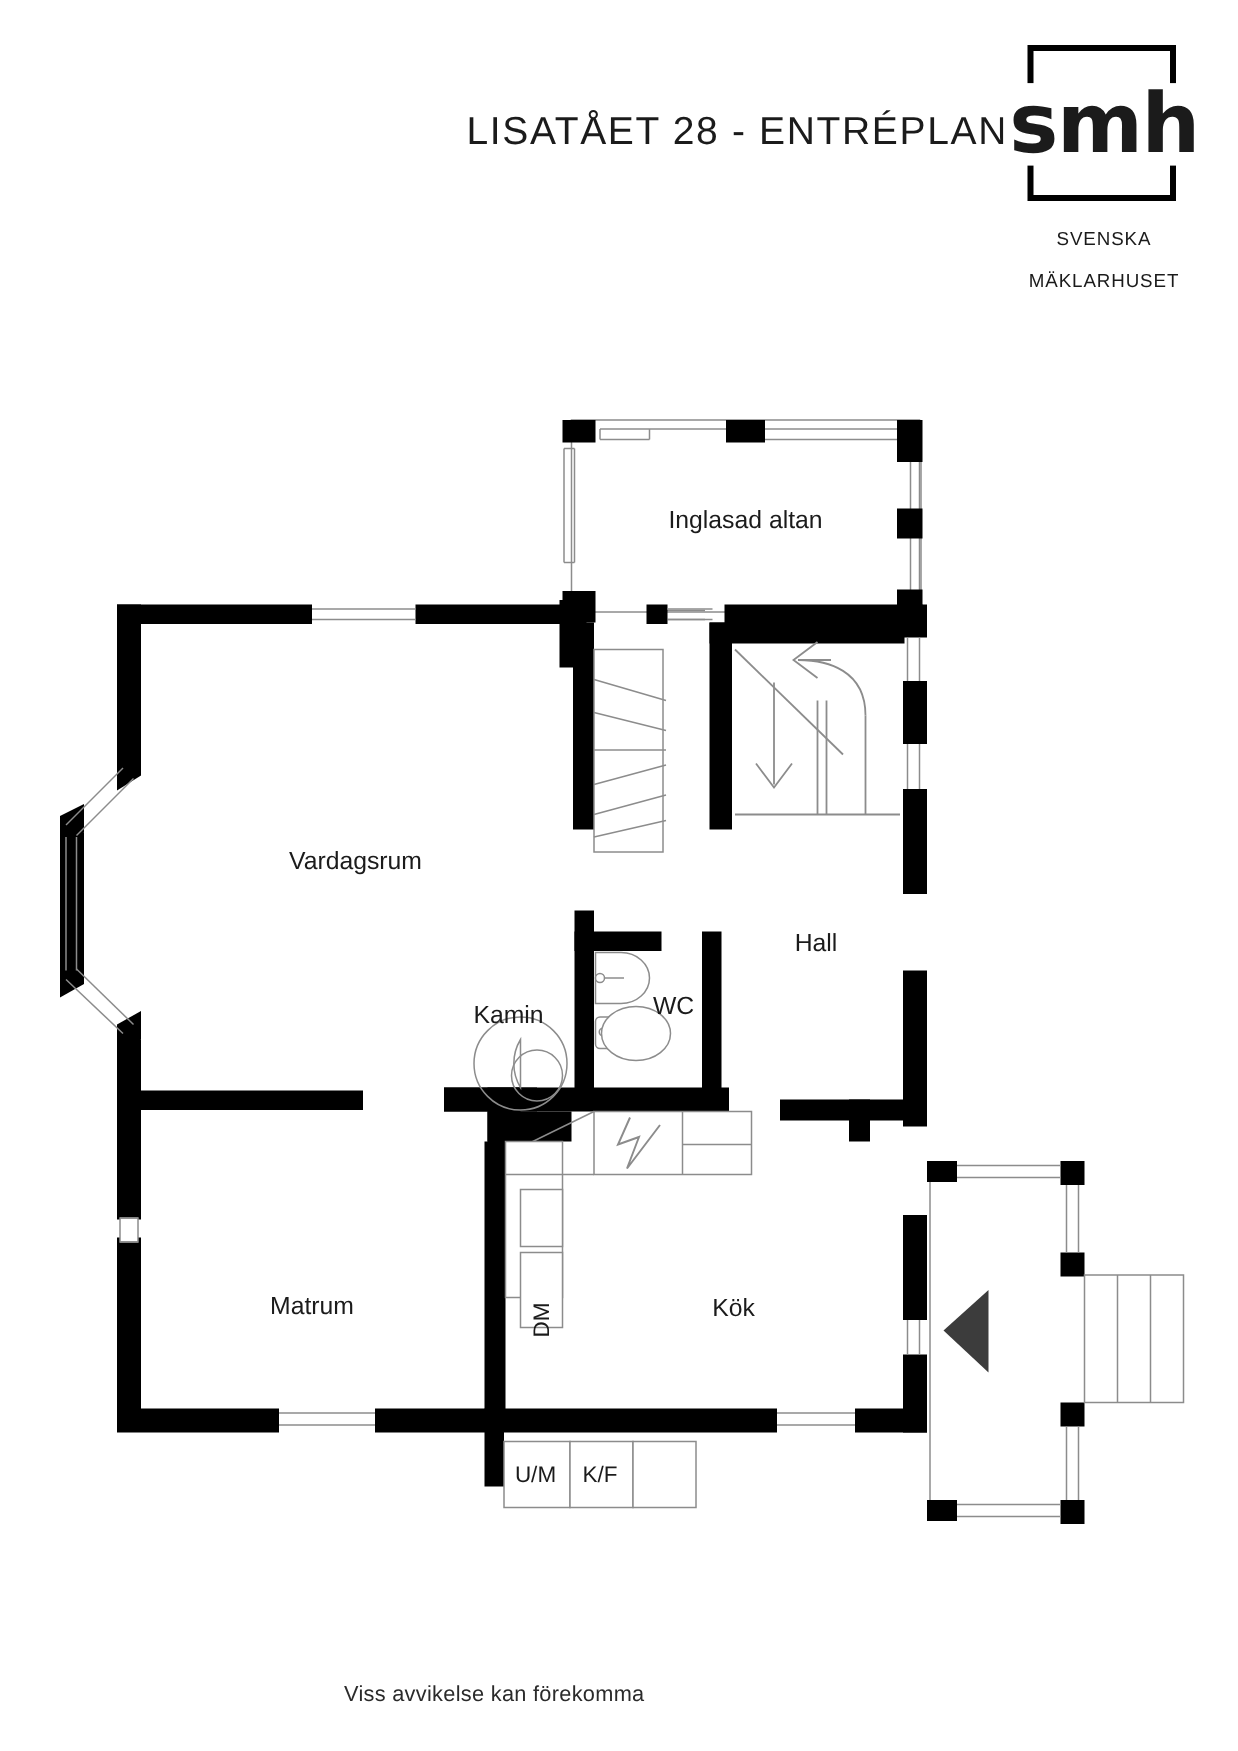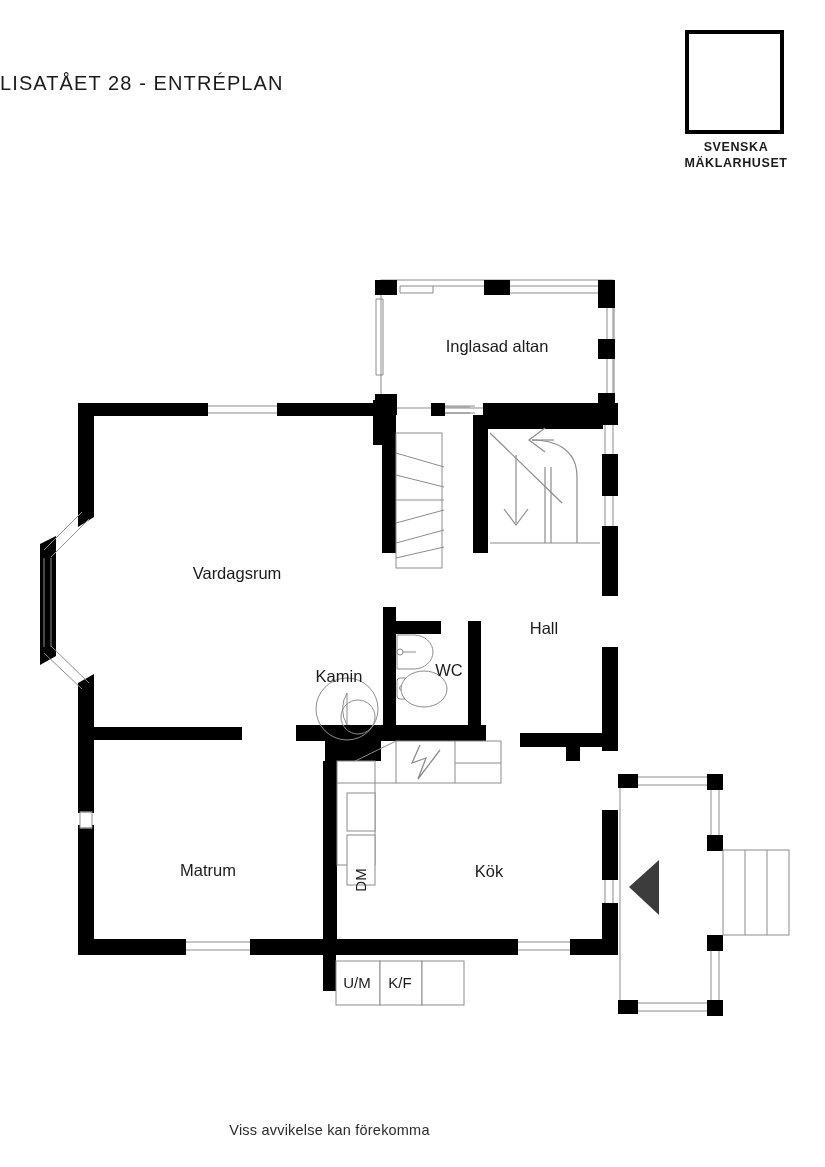--- a/index.html
+++ b/index.html
@@ -17,25 +17,25 @@
   }
 
   
   #header {
     position: absolute;
     left: 0; top: 0;
     width: 825px; height: 230px;
   }
   #plan-title {
     position: absolute;
-    left: 0;
+    left: 12px;
     top: 72px;
     width: 660px;
-    text-align: left;
-    font-size: 20px;
+    text-align: right;
+    font-size: 26px;
     letter-spacing: 1.1px;
     font-weight: 400;
     color: #1b1b1b;
     white-space: nowrap;
   }
 
   
   #logo-block {
     position: absolute;
     left: 676px;
@@ -64,24 +64,24 @@
     font-weight: 700;
     letter-spacing: -1px;
     line-height: 1;
     background: #fff;
     padding: 0 4px;
     font-family: "DejaVu Sans", sans-serif;
   }
   .logo-line {
     text-align: center;
     font-size: 12.5px;
-    font-weight: 700;
+    font-weight: 400;
     letter-spacing: 0.6px;
     line-height: 1.12;
-    margin-top: 2px;
+    margin-top: 14px;
   }
 
   
   #plan-stage {
     position: absolute;
     left: 0;
     top: 255px;
     width: 694px;
     height: 800px;
   }
@@ -112,20 +112,21 @@
 </style>
 </head>
 <body>
 
 <div id="header">
   <div id="plan-title">LISATÅET 28 - ENTRÉPLAN</div>
 
   <div id="logo-block">
     <div id="logo-mark">
       <div id="logo-square"></div>
+      <div id="logo-wordmark">smh</div>
     </div>
     <div class="logo-line">SVENSKA</div>
     <div class="logo-line">MÄKLARHUSET</div>
   </div>
 </div>
 
 <div id="plan-stage">
 <svg id="plan-svg" width="825" height="800" viewBox="0 0 825 800" xmlns="http://www.w3.org/2000/svg">
 
   <g stroke="#8c8c8c" stroke-width="1" fill="none">

